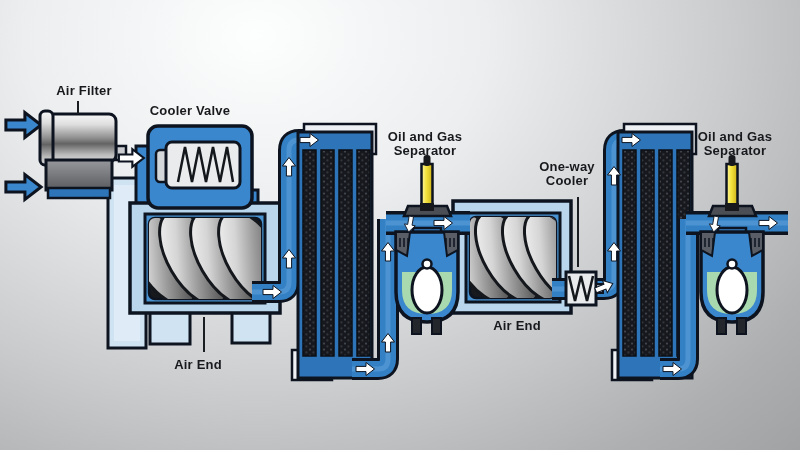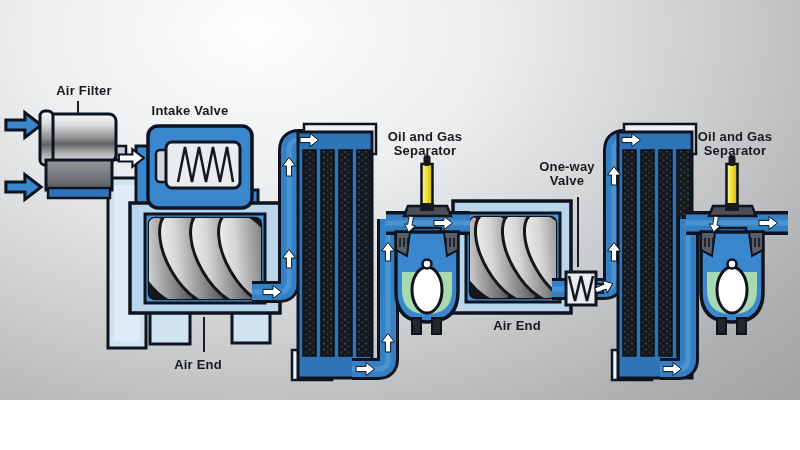--- a/index.html
+++ b/index.html
@@ -1,17 +1,17 @@
 <!DOCTYPE html>
 <html><head>
 <meta charset="utf-8">
 <style>
   html,body{margin:0;padding:0;}
   #stage{
-    position:relative;width:800px;height:400px;overflow:hidden;
+    position:relative;width:800px;height:450px;overflow:hidden;
     background:radial-gradient(ellipse at 32% 8%, #fdfefe 0%, #eceeef 30%, #c9cbcd 62%, #adafb1 85%, #a0a2a4 100%);
     font-family:"Liberation Sans", sans-serif;
   }
   #stage svg{position:absolute;left:0;top:0;}
   .lbl{
     position:absolute;font-size:13px;font-weight:700;color:#17191c;
     text-align:center;line-height:1.05;white-space:pre-line;letter-spacing:.2px;
   }
 </style>
 </head>
@@ -210,22 +210,22 @@
     <use href="#arrR" transform="translate(631,140)"></use>
     <use href="#arrR" transform="translate(672,369)"></use>
     <use href="#arrR" transform="translate(715,224) rotate(100) scale(.85)"></use>
     <use href="#arrR" transform="translate(768,223)"></use>
   </g>
 
   <line x1="204" y1="317" x2="204" y2="352" stroke="#1a1d21" stroke-width="2"></line>
 </svg>
 
 <div class="lbl" style="left:34px;top:84px;width:100px">Air Filter</div>
-<div class="lbl" style="left:140px;top:104px;width:100px">Intake Valve</div>
+<div class="lbl" style="left:140px;top:104px;width:100px">Cooler Valve</div>
 <div class="lbl" style="left:373px;top:130px;width:104px">Oil and Gas
 Separator</div>
 <div class="lbl" style="left:517px;top:160px;width:100px">One-way
-Valve</div>
+Cooler</div>
 <div class="lbl" style="left:158px;top:358px;width:80px">Air End</div>
 <div class="lbl" style="left:477px;top:319px;width:80px">Air End</div>
 <div class="lbl" style="left:683px;top:130px;width:104px">Oil and Gas
 Separator</div>
 </div>
 
 </body></html>

